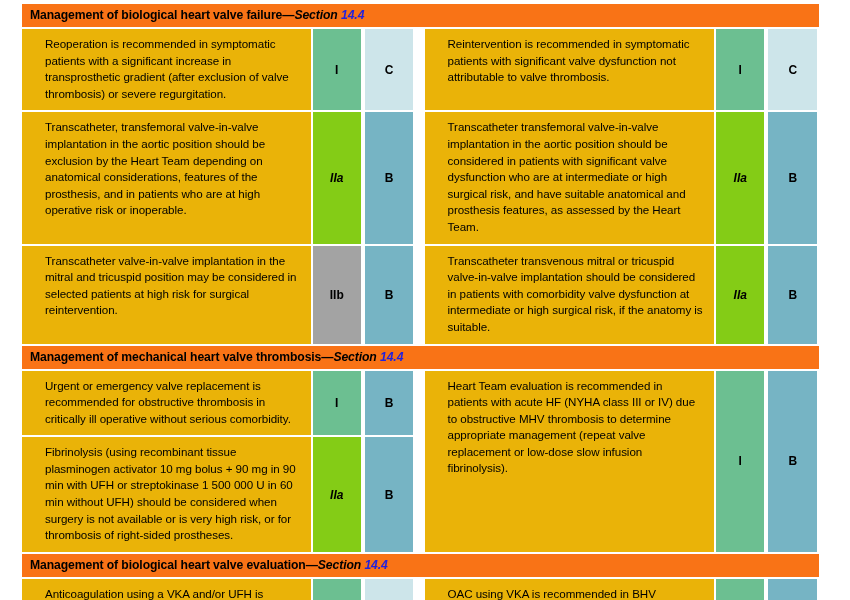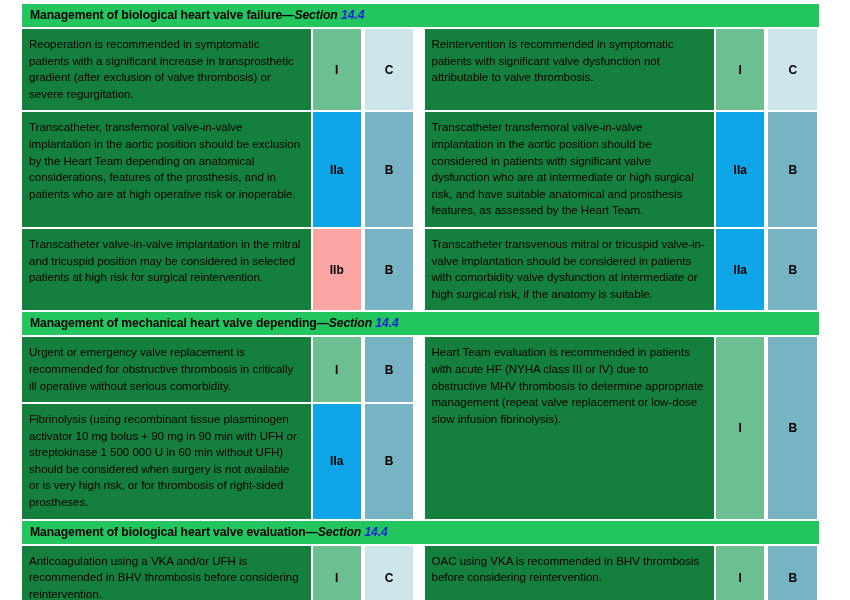--- a/index.html
+++ b/index.html
@@ -25,44 +25,44 @@
 
   .rec-table {
     width: 797px;
     border-collapse: separate;
     border-spacing: 0;
     table-layout: fixed;
   }
 
   
   .section-header td {
-    background: #22c55e;
+    background: #f97316;
     padding: 4px 8px 5px 8px;
     font-size: 12.2px;
     font-weight: bold;
     letter-spacing: -0.1px;
     line-height: 14px;
     white-space: nowrap;
     border-bottom: 2px solid #ffffff;
   }
   .section-header .sect-word {
     font-style: italic;
     font-weight: bold;
   }
   .section-header .sect-num {
     font-style: italic;
     font-weight: bold;
     color: #2222dd;
   }
 
   
   .rec-text {
-    background: #15803d;
+    background: #eab308;
     vertical-align: top;
-    padding: 7px 9px 8px 7px;
+    padding: 7px 9px 8px 23px;
     font-size: 11.6px;
     line-height: 16.6px;
     letter-spacing: -0.05px;
     border-bottom: 2px solid #ffffff;
   }
   .rec-text.no-rule {
     border-bottom: none;
   }
   .rec-text p {
     margin: 0;
@@ -75,22 +75,22 @@
     font-size: 12px;
     font-weight: bold;
     padding: 0;
     border-bottom: 2px solid #ffffff;
     border-left: 2px solid #ffffff;
     border-right: 2px solid #ffffff;
   }
   .badge-cell.no-rule { border-bottom: none; }
 
   .cls-I    { background: #6cbf91; }
-  .cls-IIa  { background: #0ea5e9; }
-  .cls-IIb  { background: #fca5a5; }
+  .cls-IIa  { background: #84cc16; font-style: italic; }
+  .cls-IIb  { background: #a3a3a3; }
   .lvl-B    { background: #76b4c4; }
   .lvl-C    { background: #cde5ea; }
 
   
   .gutter {
     background: #ffffff;
     padding: 0;
     border: none;
   }
 </style>
@@ -151,21 +151,21 @@
         <td class="badge-cell lvl-B">B</td>
         <td class="gutter"></td>
         <td class="rec-text">
           <p>Transcatheter transvenous mitral or tricuspid valve-in-valve implantation should be considered in patients with comorbidity valve dysfunction at intermediate or high surgical risk, if the anatomy is suitable.</p>
         </td>
         <td class="badge-cell cls-IIa">IIa</td>
         <td class="badge-cell lvl-B">B</td>
       </tr>
 
       <tr class="section-header">
-        <td colspan="7"><span>Management of mechanical heart valve depending</span><span>—</span><span class="sect-word">Section</span>
+        <td colspan="7"><span>Management of mechanical heart valve thrombosis</span><span>—</span><span class="sect-word">Section</span>
           <span class="sect-num">14.4</span></td>
       </tr>
 
       <tr>
         <td class="rec-text">
           <p>Urgent or emergency valve replacement is recommended for obstructive thrombosis in critically ill operative without serious comorbidity.</p>
         </td>
         <td class="badge-cell cls-I">I</td>
         <td class="badge-cell lvl-B">B</td>
         <td class="gutter" rowspan="2"></td>

